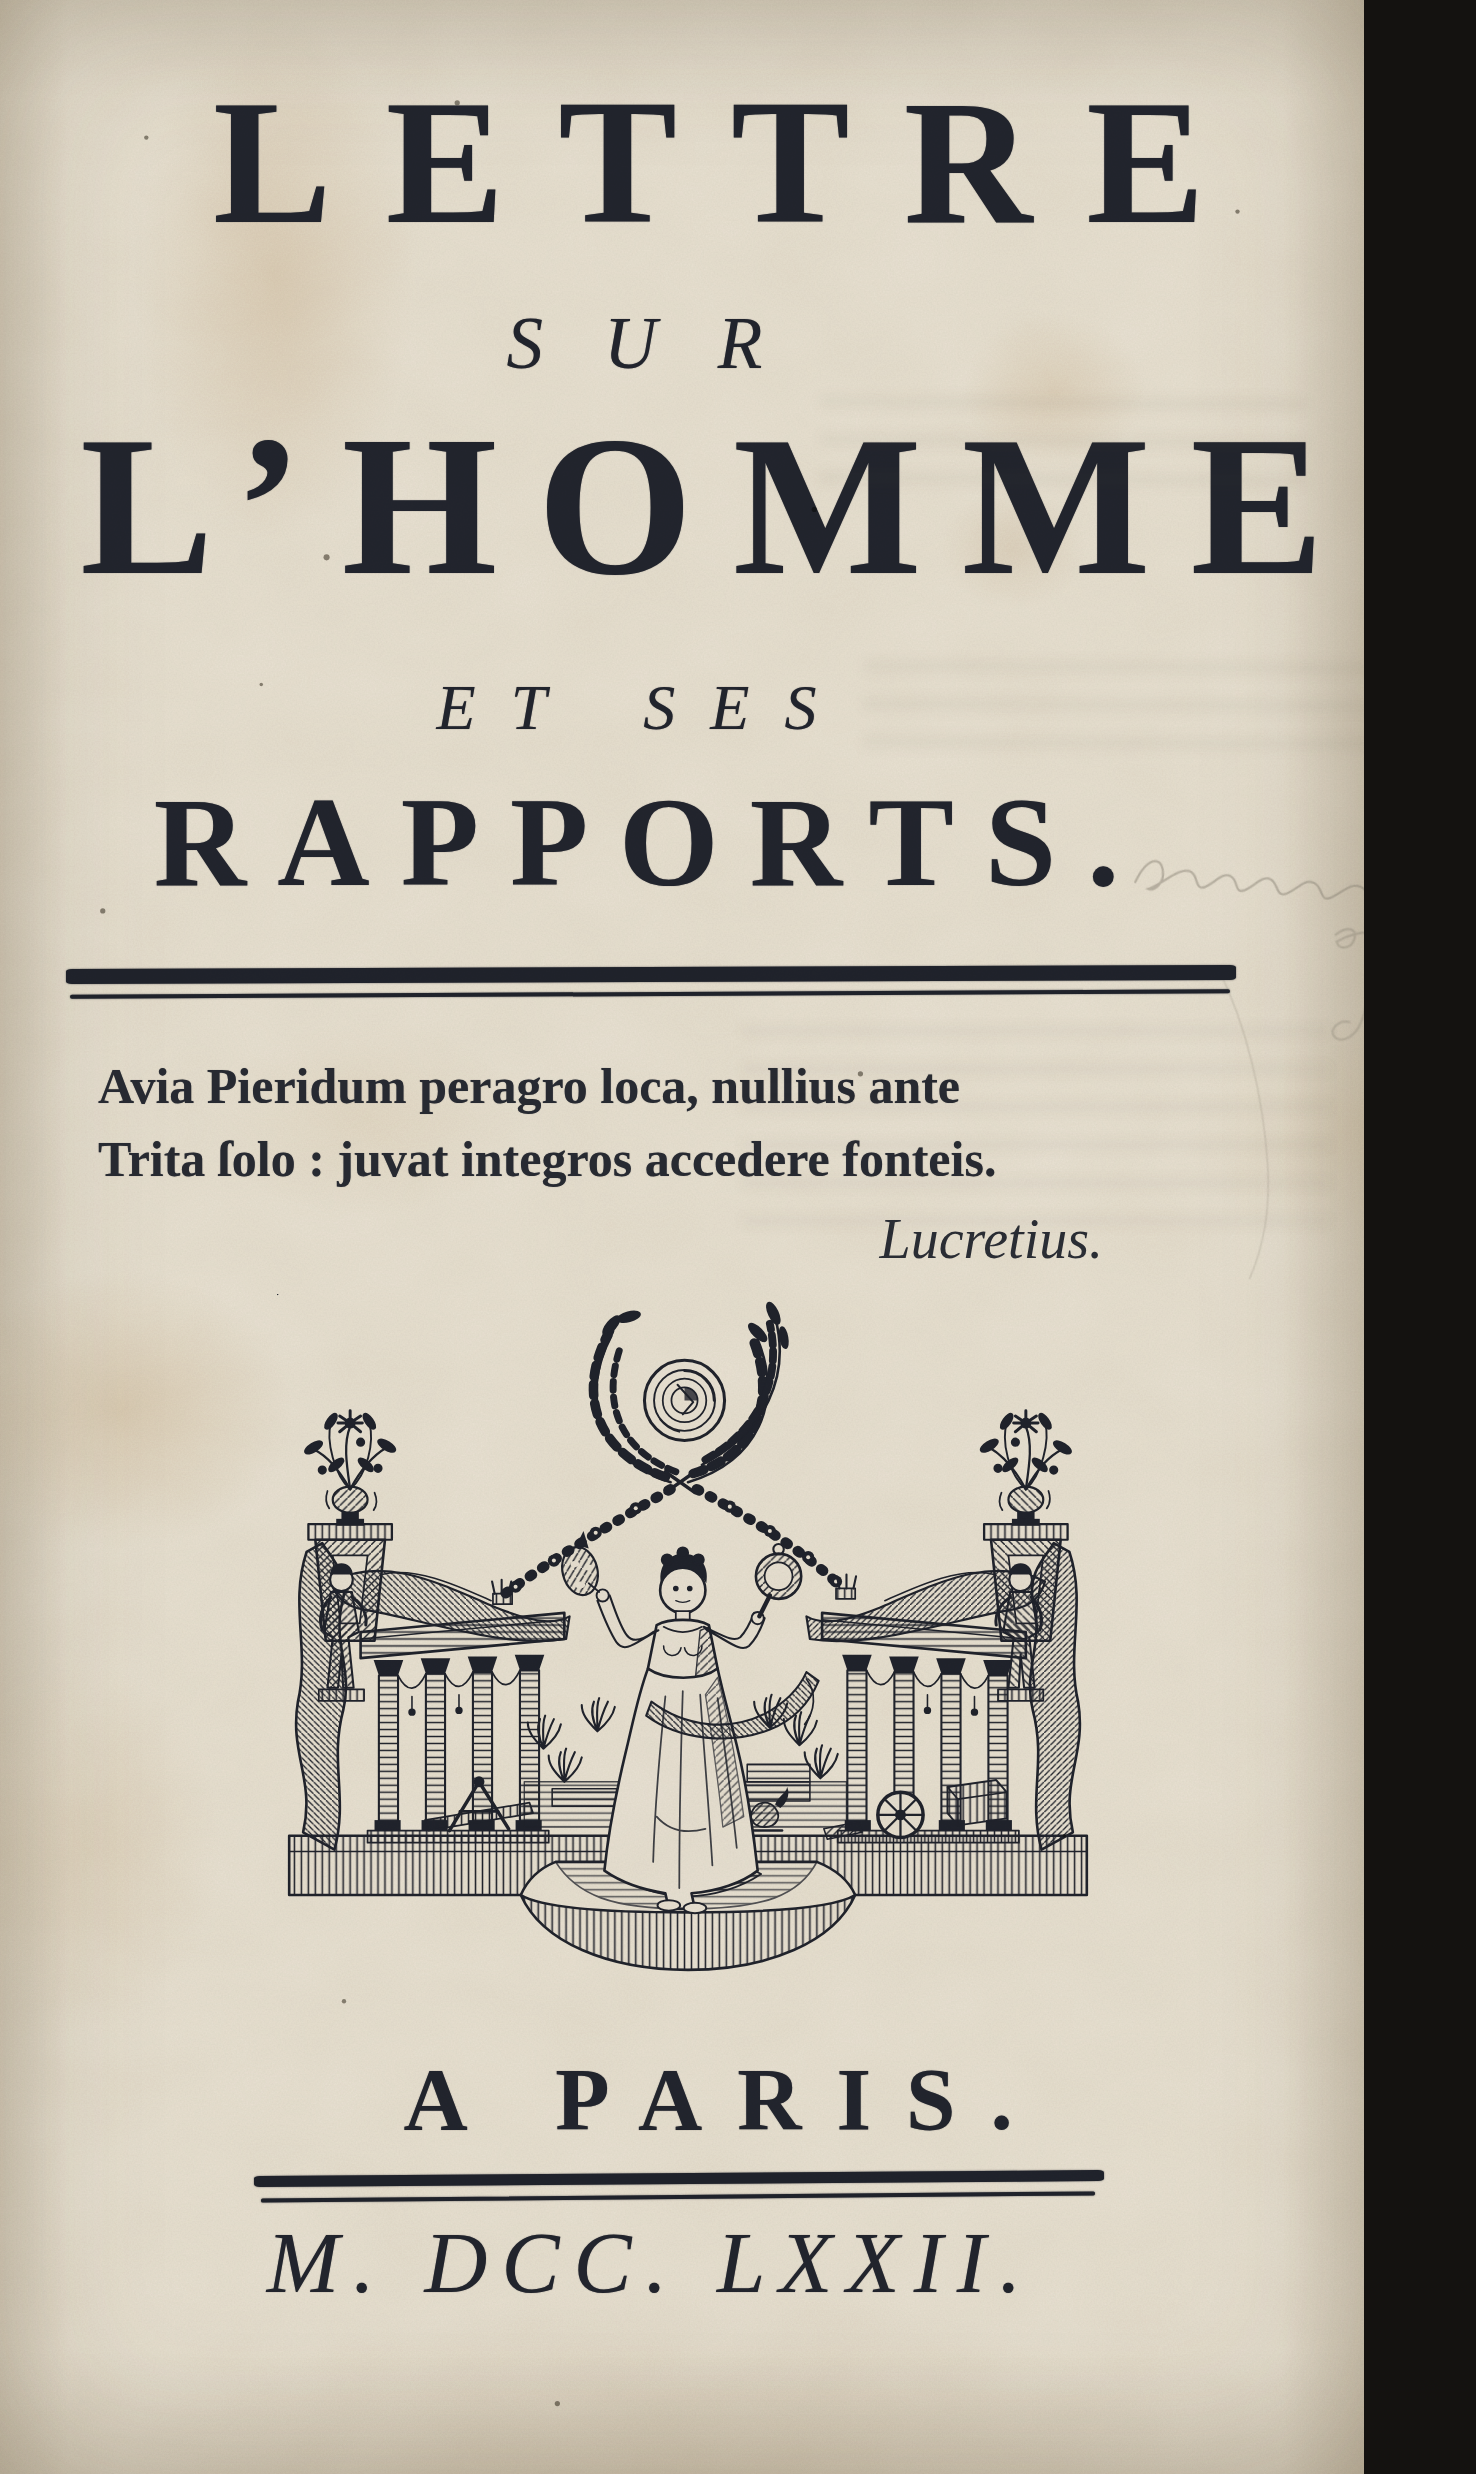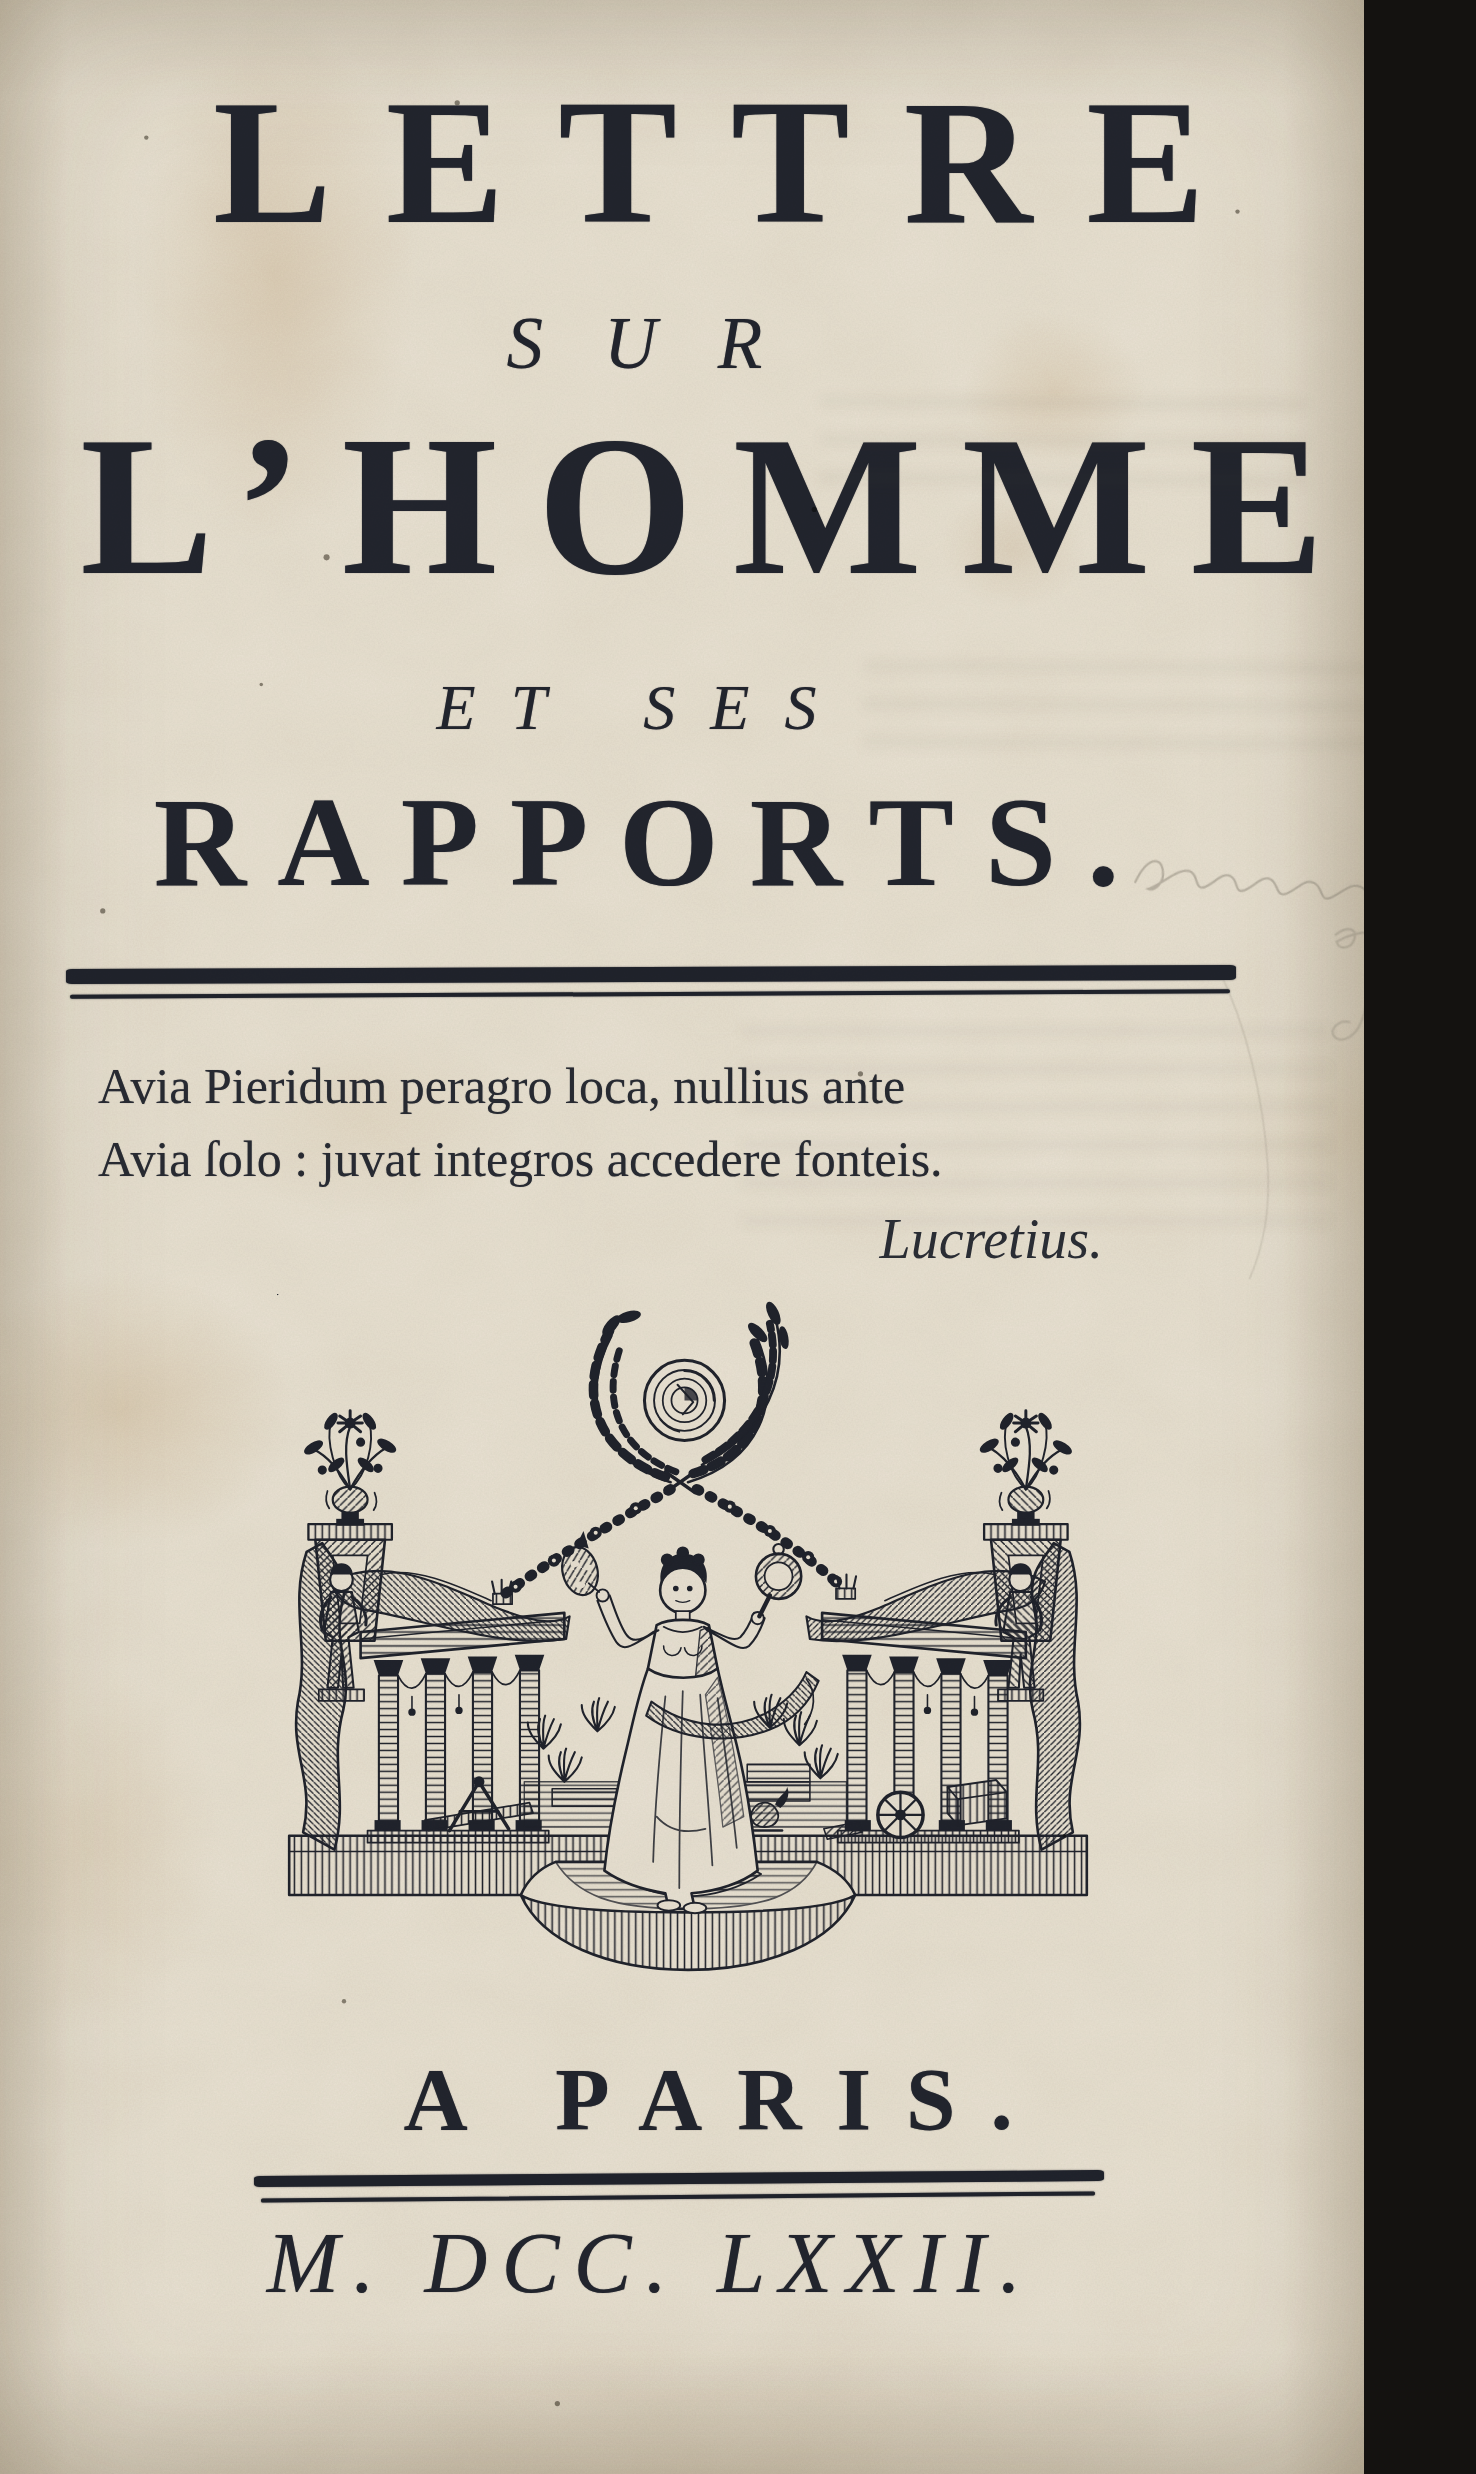--- a/index.html
+++ b/index.html
@@ -30,21 +30,21 @@
   .l4{top:676px; font-size:64px; letter-spacing:35px;padding-left:35px;word-spacing:12.2px;transform:translateX(-73px);}
   .l5{top:778px; font-size:128px;letter-spacing:31px;padding-left:31px;transform:translateX(-61px);}
   .city{top:2055px;font-size:89px;font-weight:700;letter-spacing:35px;padding-left:35px;transform:translateX(8.7px);}
   .date{top:2219px;font-size:87px;letter-spacing:14px;padding-left:14px;transform:translateX(-45px);}
   .rule{position:absolute;background:#20232c;border-radius:6.1px/2.6px;box-shadow:0 0 1.7px rgba(32,35,44,.75);}
   .r1a{left:66px;  top:967px; width:1170px; height:15px; transform:rotate(-.2deg);}
   .r1b{left:70px;  top:992px; width:1160px; height:4.4px;  transform:rotate(-.28deg); border-radius:2.6px;}
   .r2a{left:254px; top:2173px; width:850px;  height:11.3px; transform:rotate(-.4deg);}
   .r2b{left:261px; top:2195px; width:834px;  height:3.5px;  transform:rotate(-.5deg); border-radius:1.7px;}
   .epigraph{position:absolute;left:98px;top:1050px;font-size:50px;line-height:1.46;color:#282b33;
-            text-align:left;text-shadow:0 0 0.9px rgba(40,43,51,.5);}
+            text-align:left;text-shadow:0 0 0.9px rgba(40,43,51,.5);font-weight:bold;}
   .attribution{position:absolute;right:261px;top:1207px;font-size:56px;font-style:italic;color:#2b2e36;}
   .vignette{position:absolute;left:277px;top:1294px;width:822px;height:683px;}
   .handwriting{position:absolute;left:1122px;top:846px;width:354px;height:470px;pointer-events:none;}
   .ghost{position:absolute;filter:blur(6.1px);opacity:.55;pointer-events:none;
          background:repeating-linear-gradient(0deg, rgba(95,88,72,.10) 0 14px, transparent 14px 38px);}
   .g1{left:819px;top:390px;width:488px;height:96px;transform:rotate(.4deg);}
   .g2{left:862px;top:646px;width:522px;height:104px;transform:rotate(.3deg);}
   .g3{left:740px;top:1010px;width:592px;height:218px;opacity:.4;}
   .grain{position:absolute;left:0;top:0;mix-blend-mode:multiply;pointer-events:none;}
 </style>
@@ -66,21 +66,21 @@
       <path d="M296 120 C 288 150 300 170 290 196 C 284 212 270 220 262 212 C 256 204 266 192 278 194" opacity=".7"></path>
       <path d="M120 150 C 160 210 190 290 205 370 C 213 415 212 460 200 500" opacity=".4" stroke-width="2.2"></path>
     </g>
   </svg>
 
   <div class="rule r1a"></div>
   <div class="rule r1b"></div>
 
   <div class="epigraph">
     <div>Avia Pieridum peragro loca, nullius ante</div>
-    <div>Avia ſolo : juvat integros accedere fonteis.</div>
+    <div>Trita ſolo : juvat integros accedere fonteis.</div>
   </div>
   <div class="attribution">Lucretius.</div>
 
   <div class="ghost g1"></div>
   <div class="ghost g2"></div>
   <div class="ghost g3"></div>
 
   <svg class="vignette" viewBox="0 0 944 784">
     <defs>
       <pattern id="hv" width="8" height="8" patternUnits="userSpaceOnUse">

